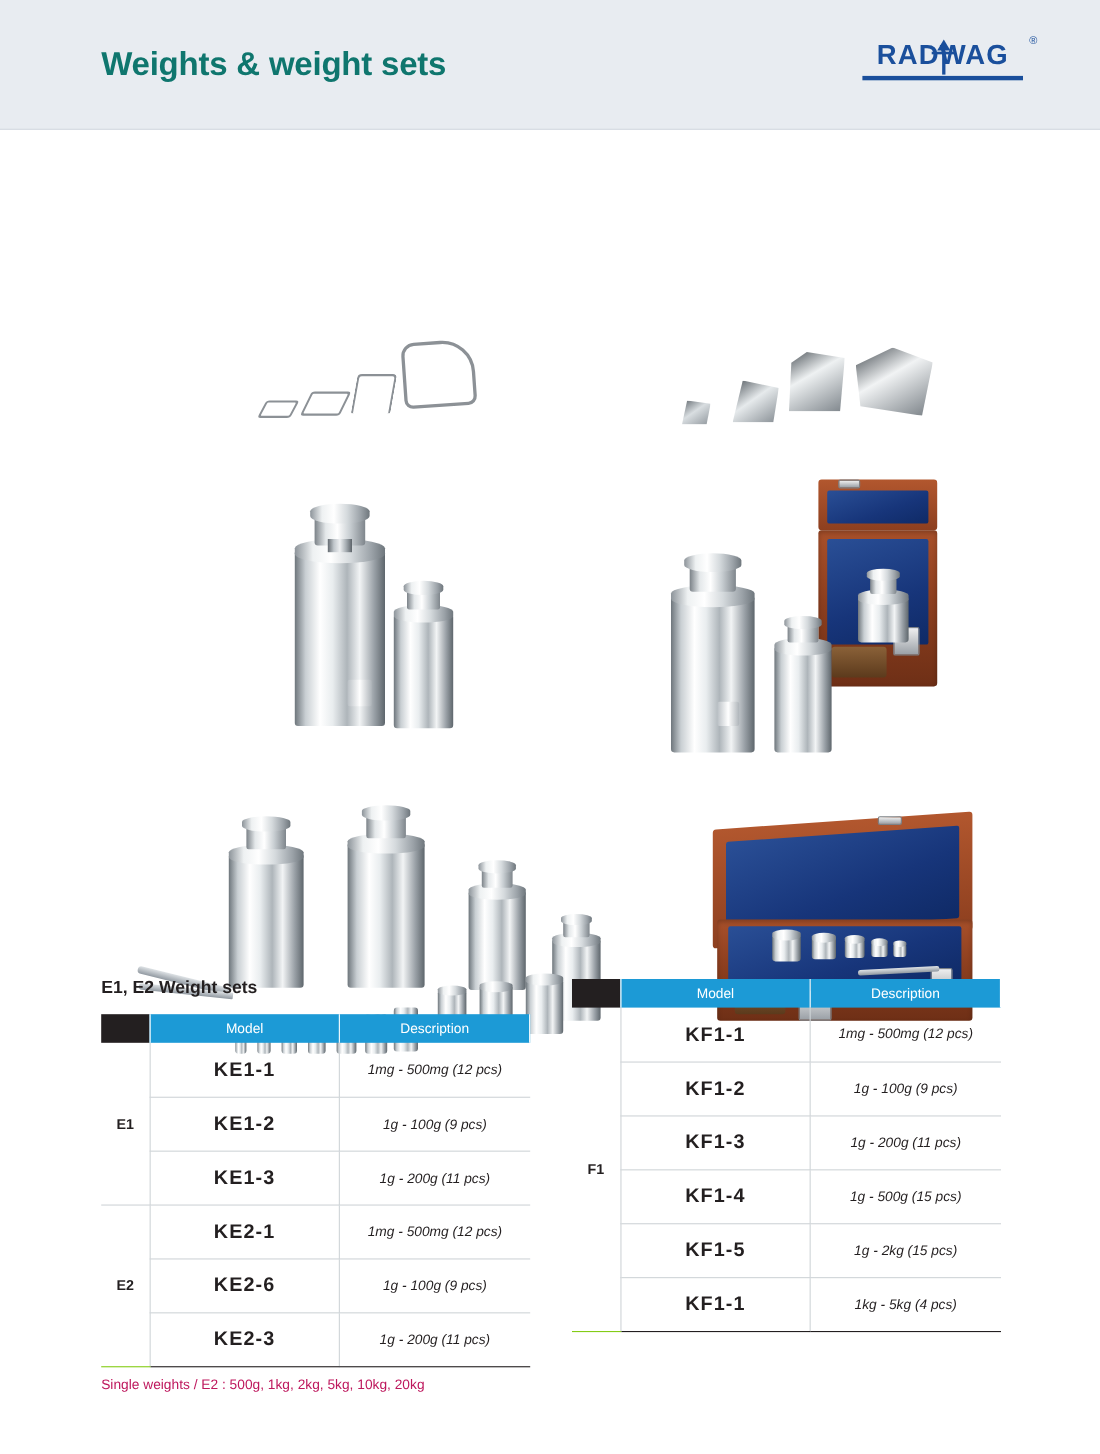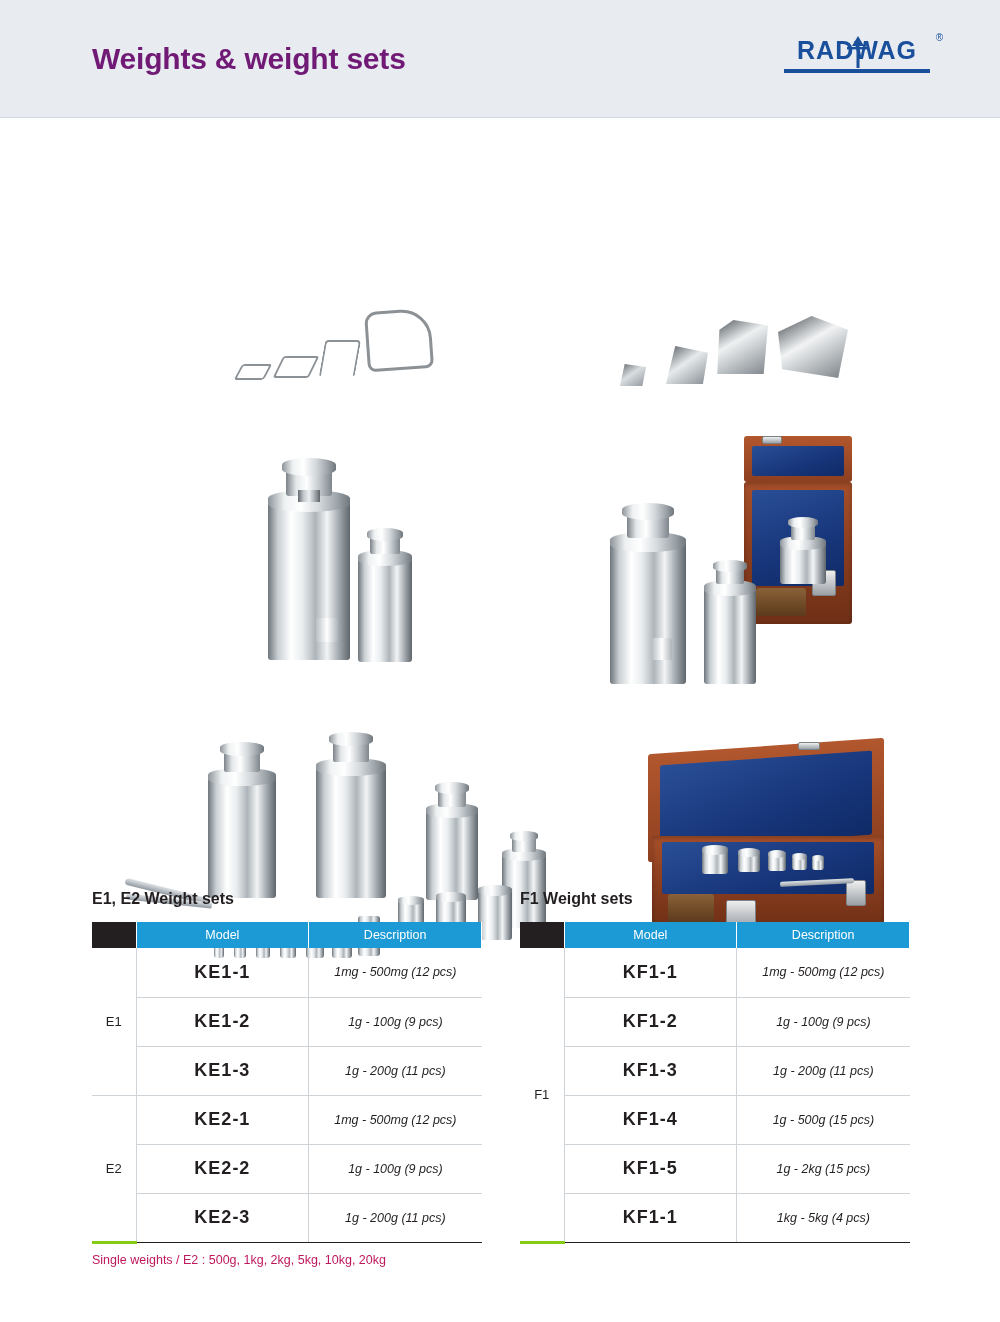--- a/index.html
+++ b/index.html
@@ -14,21 +14,21 @@
   }
 
   
   .header {
     position:absolute; left:0; top:0; width:1000px; height:118px;
     background:#e8ecf1;
     border-bottom:1px solid #d3d9e0;
   }
   .header-title {
     position:absolute; left:92px; top:42px;
-    font-size:30px; font-weight:bold; color:#701a75;
+    font-size:30px; font-weight:bold; color:#0f766e;
     letter-spacing:-0.2px;
   }
   .logo {
     position:absolute; right:68px; top:32px;
     width:150px; height:56px;
   }
   .logo-text {
     position:absolute; left:0; top:4px; width:150px;
     text-align:center;
     font-size:25px; font-weight:bold; color:#1a4f9c;
@@ -120,27 +120,27 @@
     height:26px; text-align:center; border-right:1px solid #ffffff;
   }
   thead th.grp { background:#231f20; width:44px; border-right:1px solid #ffffff; }
   tbody td { height:49px; font-size:12.5px; text-align:center; color:#231f20; }
   td.model {
     font-size:18px; font-weight:bold; letter-spacing:1px;
     border-bottom:1px solid #cfd4d8; border-right:1px solid #cfd4d8;
   }
   td.desc { border-bottom:1px solid #cfd4d8;font-style:italic; }
   td.grp {
-    width:44px; font-size:13px; font-weight:normal;
+    width:44px; font-size:13px; font-weight:bold;
     border-right:1px solid #cfd4d8;
     vertical-align:middle;
   }
   tbody tr:last-child td.model, tbody tr:last-child td.desc { border-bottom:1px solid #231f20; }
   td.grp.sep { border-bottom:1px solid #cfd4d8; }
-  td.grp.last { border-bottom:3px solid #84cc16;margin-top:48px; }
+  td.grp.last { border-bottom:1px solid #84cc16;margin-top:48px; }
   .footnote { font-size:12.5px; margin-top:9px; color:#be185d; }
 </style>
 </head>
 <body>
 
 <div class="header">
   <div class="header-title">Weights &amp; weight sets</div>
 
   <div class="logo">
     <div class="logo-text">RADWAG</div>
@@ -308,34 +308,33 @@
         <tr>
           <td class="model">KE1-3</td>
           <td class="desc">1g - 200g (11 pcs)</td>
         </tr>
         <tr>
           <td class="grp last" rowspan="3">E2</td>
           <td class="model">KE2-1</td>
           <td class="desc">1mg - 500mg (12 pcs)</td>
         </tr>
         <tr>
-          <td class="model">KE2-2</td>
+          <td class="model">KE2-6</td>
           <td class="desc">1g - 100g (9 pcs)</td>
         </tr>
         <tr>
           <td class="model">KE2-3</td>
           <td class="desc">1g - 200g (11 pcs)</td>
         </tr>
       </tbody>
     </table>
     <div class="footnote">Single weights  /  E2 : 500g, 1kg, 2kg, 5kg, 10kg, 20kg</div>
   </div>
 
   <div class="tbl-wrap right">
-    <div class="tbl-caption">F1  Weight sets</div>
     <table>
       <thead>
         <tr>
           <th class="grp"></th>
           <th>Model</th>
           <th>Description</th>
         </tr>
       </thead>
       <tbody>
         <tr>

